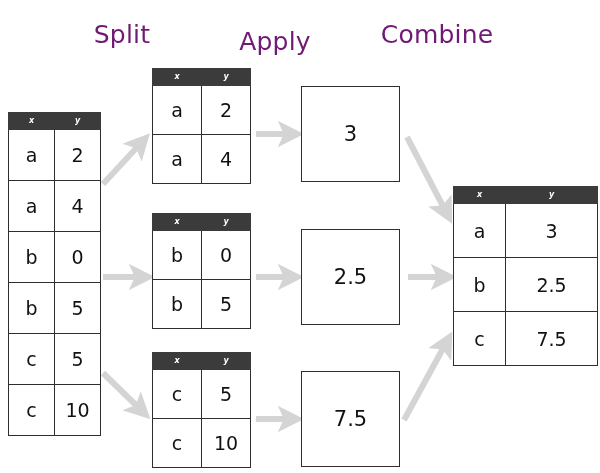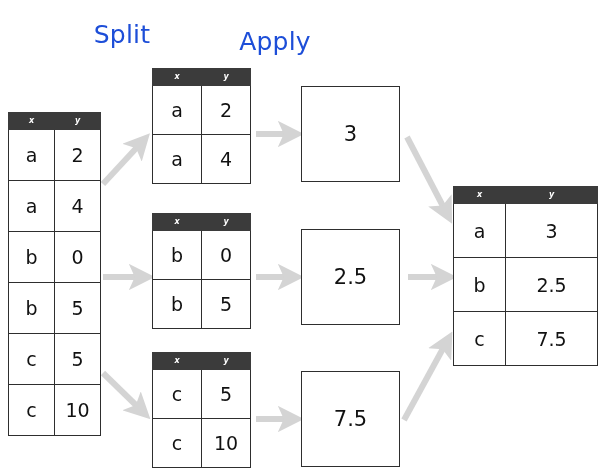--- a/index.html
+++ b/index.html
@@ -14,21 +14,21 @@
     background: #ffffff;
     font-family: "DejaVu Sans", sans-serif;
     overflow: hidden;
   }
 
   
   .stage-title {
     position: absolute;
     font-size: 25px;
     font-weight: 400;
-    color: #1d4ed8;
+    color: #701a75;
     letter-spacing: 0.2px;
     white-space: nowrap;
     text-align: right;
     transform: translateX(-50%);
     line-height: 1;
   }
 
   
   .tbl {
     position: absolute;
@@ -110,20 +110,21 @@
     pointer-events: none;
   }
 </style>
 </head>
 <body>
 
 <div id="canvas">
 
   <div class="stage-title" style="left:122px; top:22px;">Split</div>
   <div class="stage-title" style="left:275px; top:29px;">Apply</div>
+  <div class="stage-title" style="left:437px; top:22px;">Combine</div>
 
   <svg class="arrow-layer" viewBox="0 0 600 473" width="600" height="473">
     <defs>
       <marker id="ah" markerWidth="4.4" markerHeight="4.4" refX="2.2" refY="2.2" orient="auto">
         <path d="M0,0 L4.4,2.2 L0,4.4 L1.0,2.2 Z" fill="#d4d4d4"></path>
       </marker>
     </defs>
 
     <line x1="103" y1="184" x2="141" y2="143" stroke="#d4d4d4" stroke-width="6" marker-end="url(#ah)"></line>
     <line x1="103" y1="277" x2="142" y2="277" stroke="#d4d4d4" stroke-width="6" marker-end="url(#ah)"></line>

